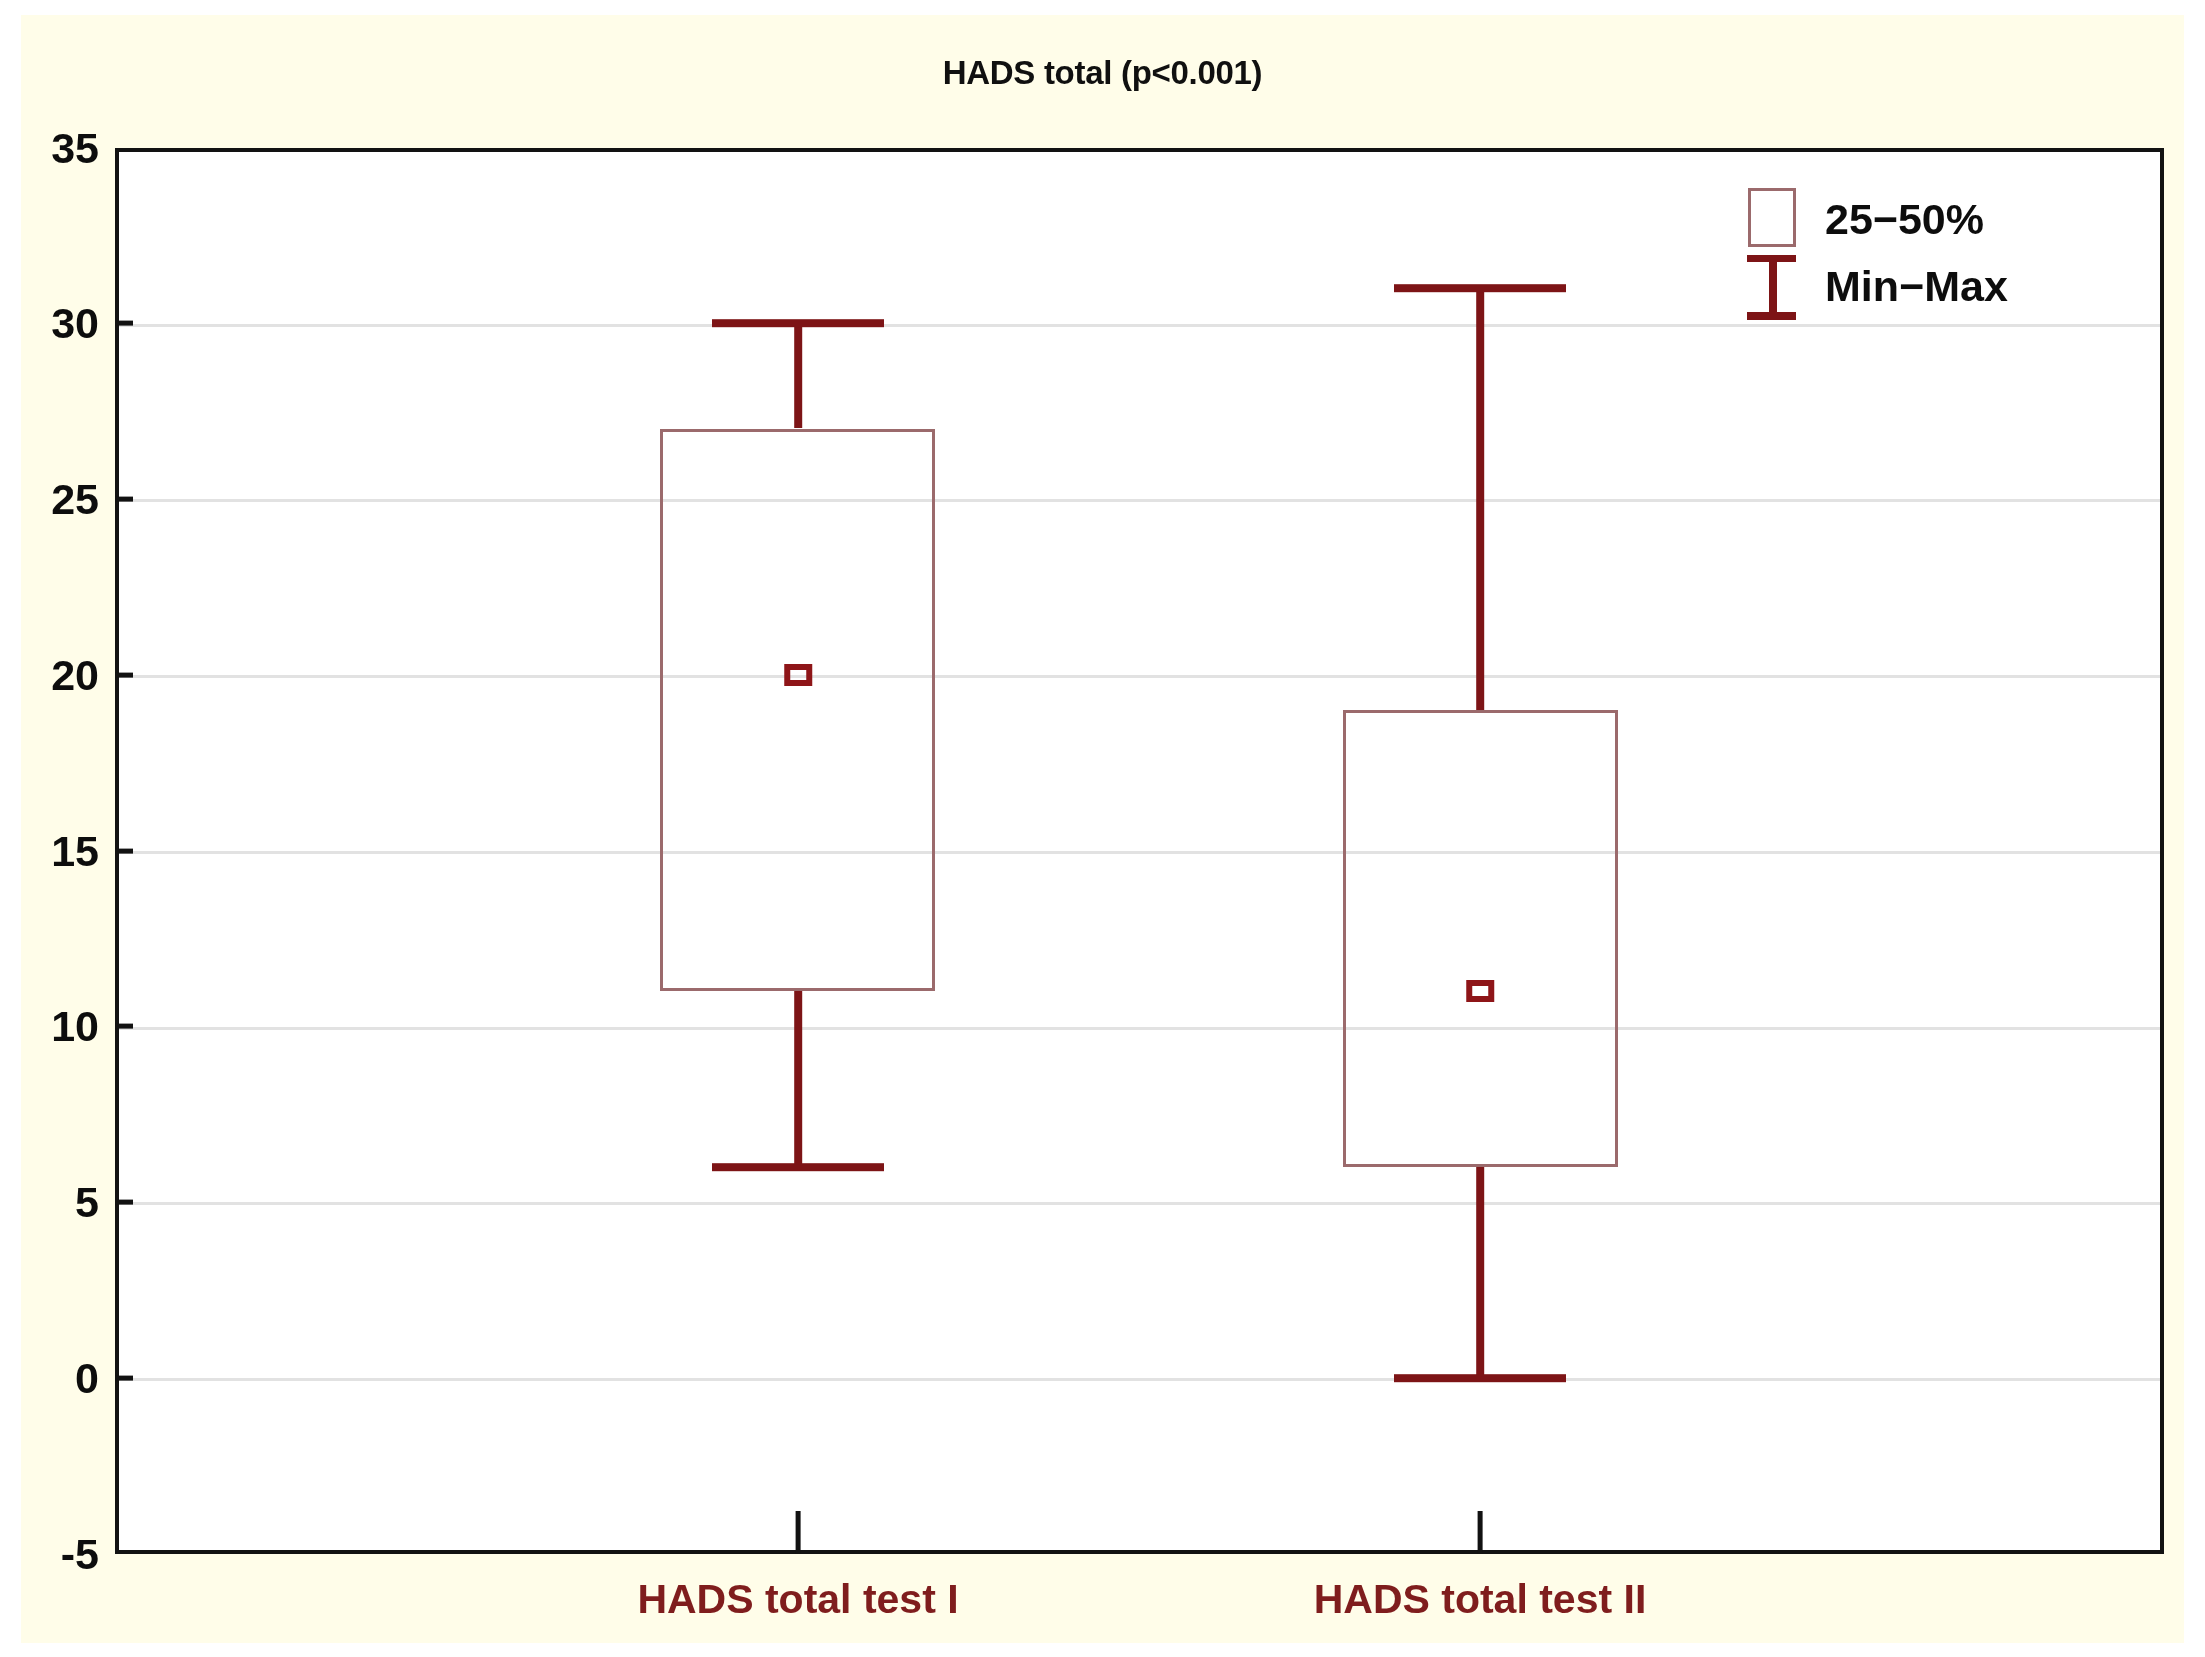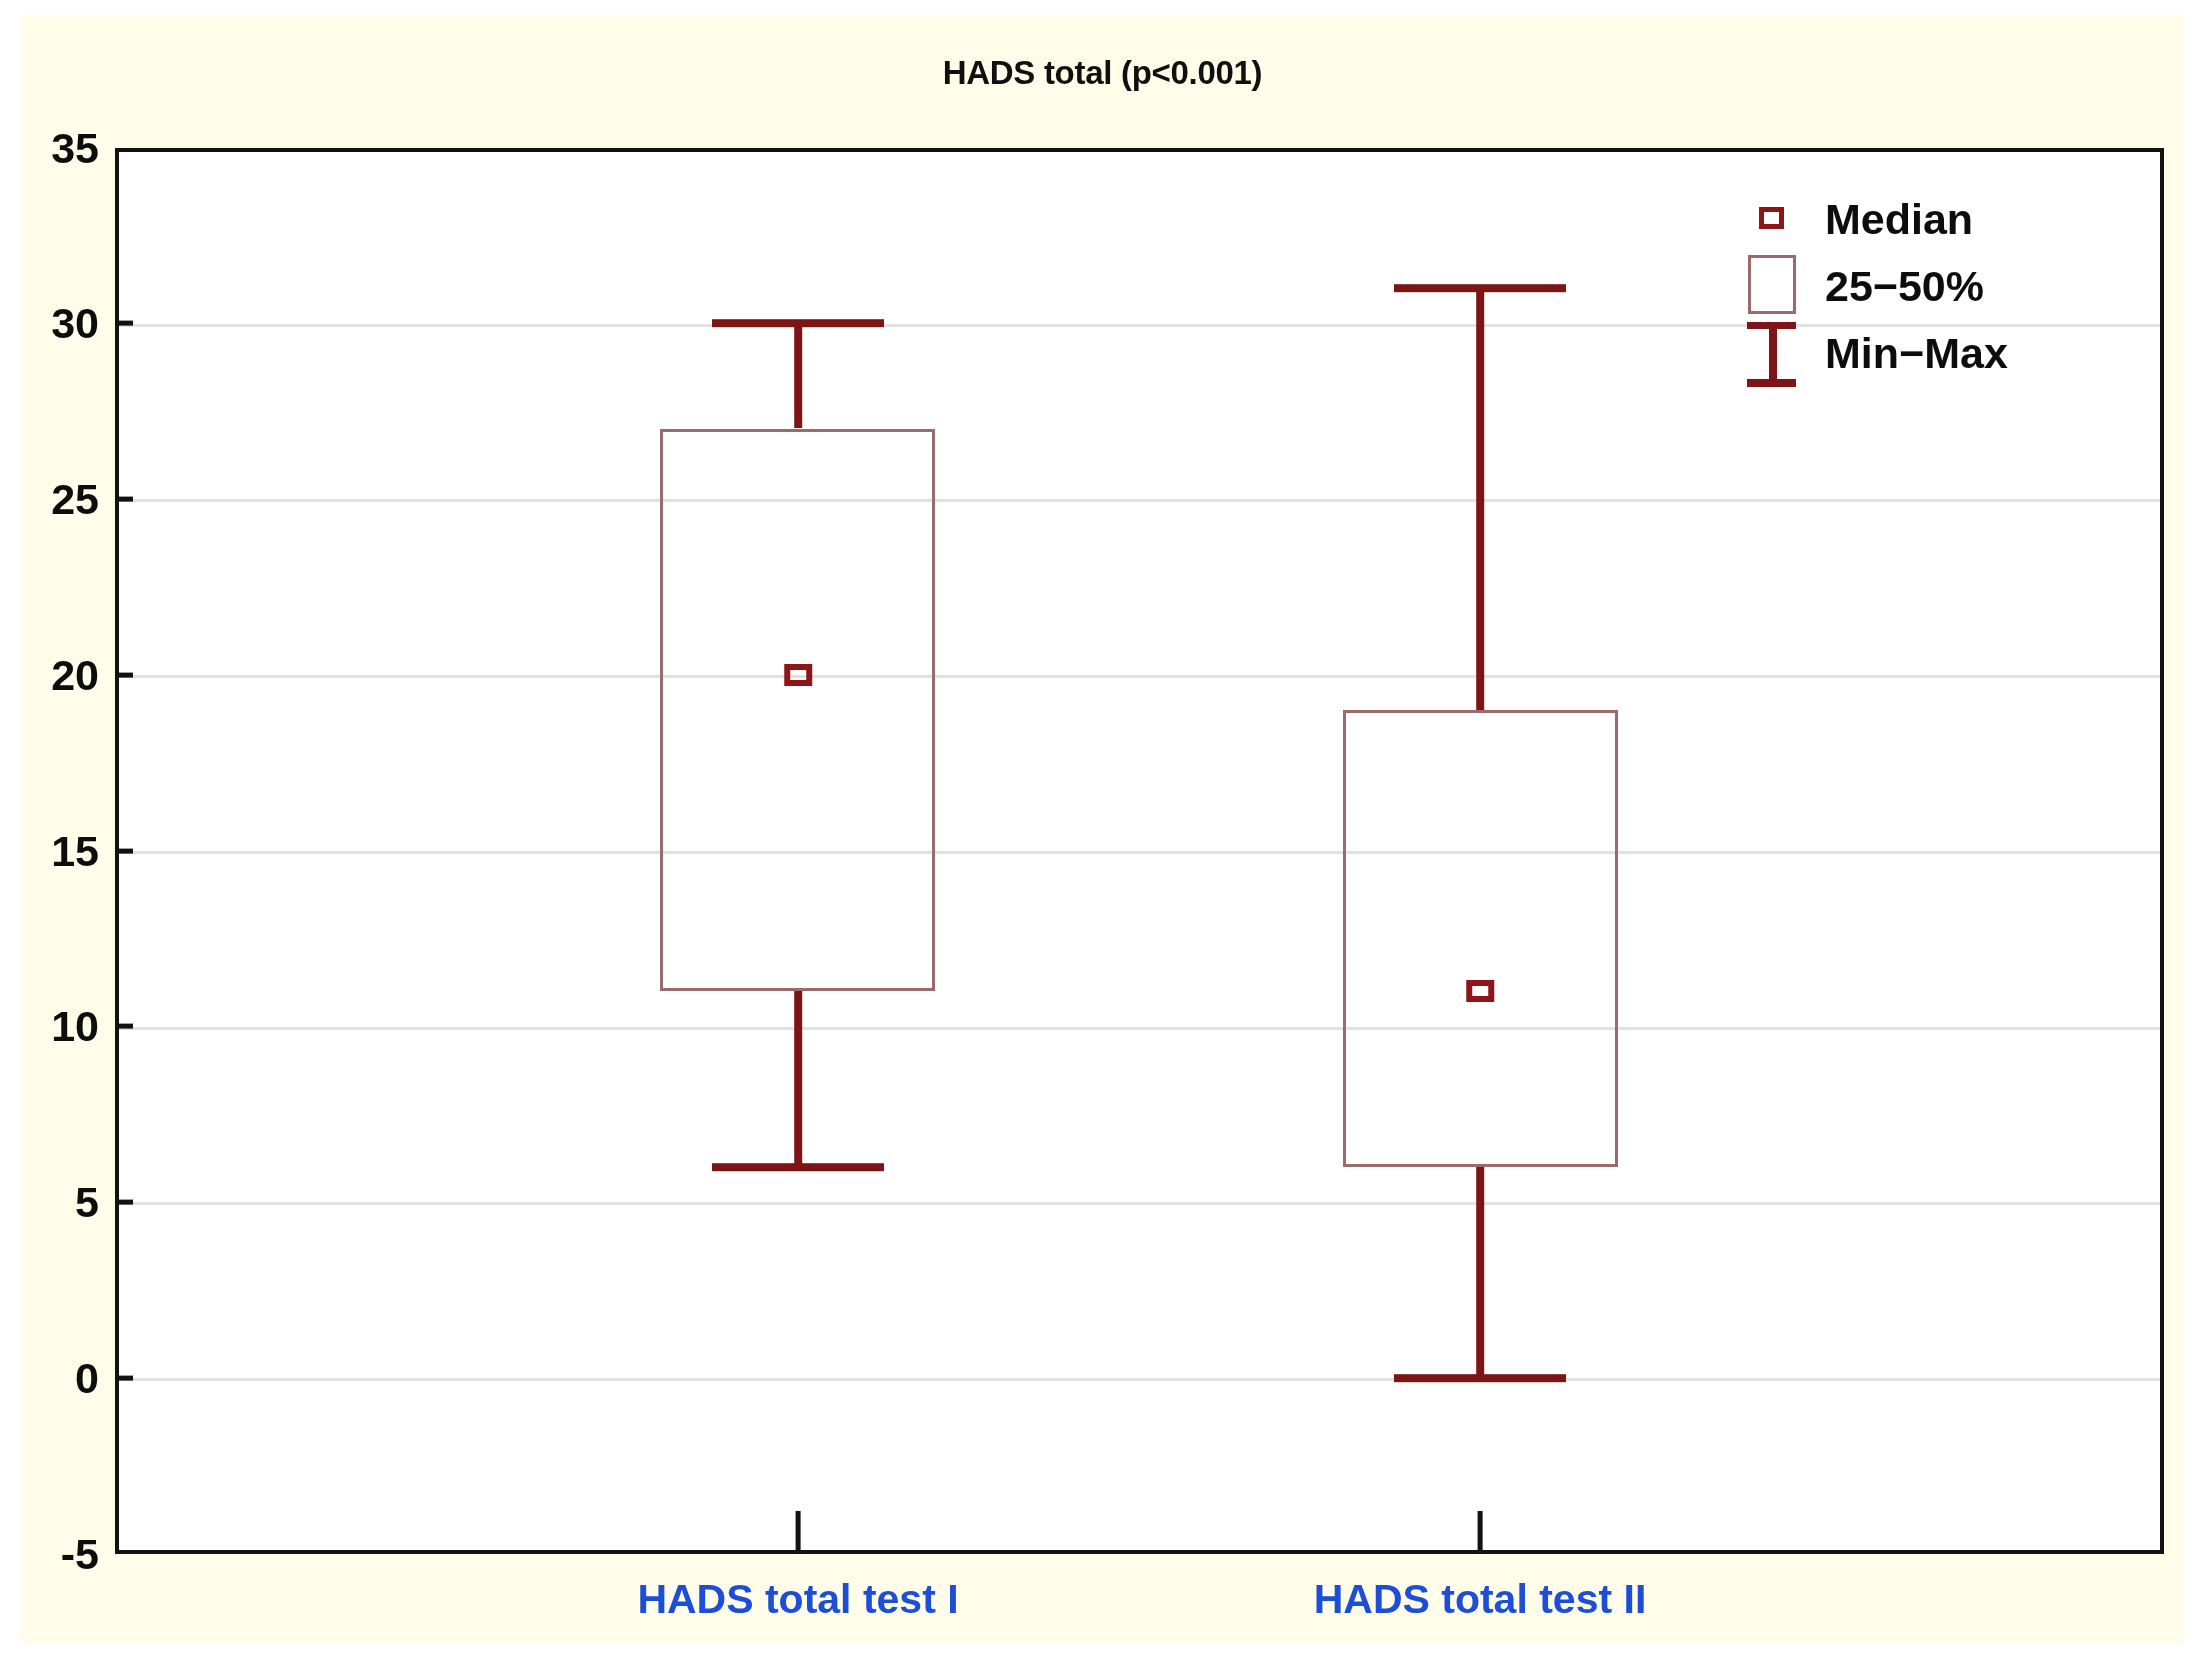--- a/index.html
+++ b/index.html
@@ -86,21 +86,21 @@
     background: #121212;
     transform: translateX(-50%);
   }
   .xtick-label {
     position: absolute;
     top: 1576px;
     width: 687px;
     text-align: center;
     font-size: 41px;
     font-weight: bold;
-    color: #1d4ed8;
+    color: #7f1d1d;
     transform: translateX(-50%);
   }
   
   .box-rect {
     position: absolute;
     border: 3.4px solid #9b6a6c;
     background: transparent;
     box-sizing: border-box;
   }
   .whisker-line {
@@ -252,26 +252,20 @@
       <div class="whisker-line" style="left: 1480px; top: 1167px; height: 211px;"></div>
       <div class="whisker-cap" style="left: 1480px; top: 288px; width: 172px;"></div>
       <div class="whisker-cap" style="left: 1480px; top: 1378px; width: 172px;"></div>
       <div class="box-rect" style="left: 1343px; top: 710px; width: 275px; height: 457px;"></div>
       <div class="median-marker" style="left: 1480px; top: 991px;"></div>
     </div>
 
   <div id="legend">
       <div class="legend-row">
         <div class="legend-swatch">
-          <div class="sw-median"></div>
-        </div>
-        <div class="legend-label">Median</div>
-      </div>
-      <div class="legend-row">
-        <div class="legend-swatch">
           <div class="sw-iqr"></div>
         </div>
         <div class="legend-label">25−50%</div>
       </div>
       <div class="legend-row">
         <div class="legend-swatch">
           <div class="sw-minmax-stem"></div>
           <div class="sw-minmax-captop"></div>
           <div class="sw-minmax-capbot"></div>
         </div>

